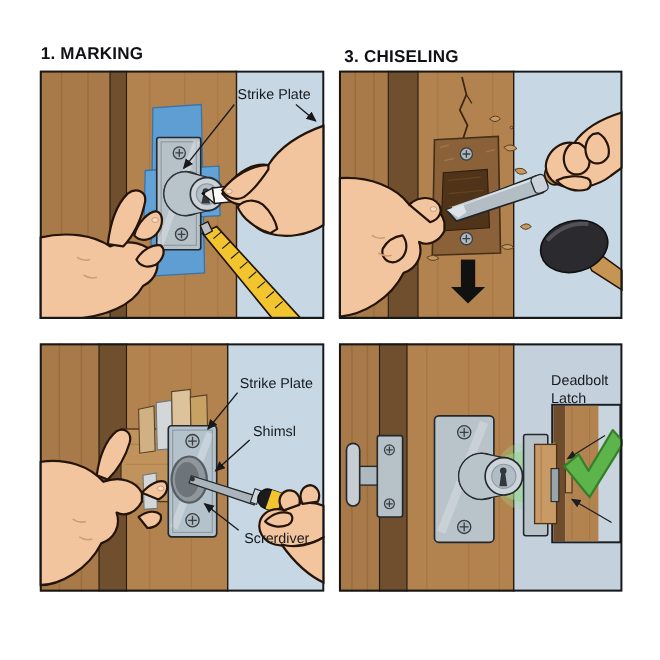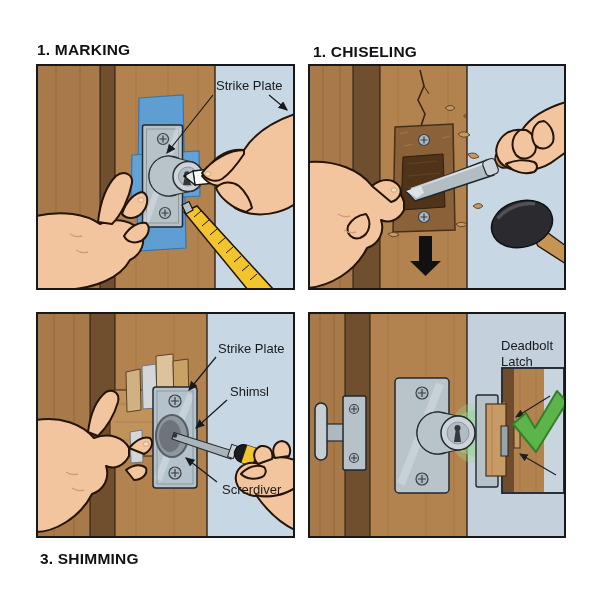--- a/index.html
+++ b/index.html
@@ -13,22 +13,21 @@
   #p1{left:36px;top:64px;} #p2{left:308px;top:64px;}
   #p3{left:36px;top:312px;} #p4{left:308px;top:312px;}
   svg text{font-family:"Liberation Sans",sans-serif;font-size:13px;fill:#17191d;}
 </style>
 </head>
 <body>
 
 <div class="stage">
 
   <div class="panel-title" id="t1">1. MARKING</div>
-  <div class="panel-title" id="t2">1. CHISELING</div>
-  <div class="panel-title" id="t3">3. SHIMMING</div>
+  <div class="panel-title" id="t2">3. CHISELING</div>
 
   <svg class="panel" id="p1" width="259" height="226" viewBox="0 0 259 226">
     <defs>
       <marker id="ah1" markerWidth="9" markerHeight="8" refX="7" refY="3.5" orient="auto">
         <path d="M0,0 L8,3.5 L0,7 Z" fill="#17191d"></path>
       </marker>
     </defs>
 
     <g>
       <rect x="0" y="0" width="259" height="226" fill="#c7d8e4"></rect>

